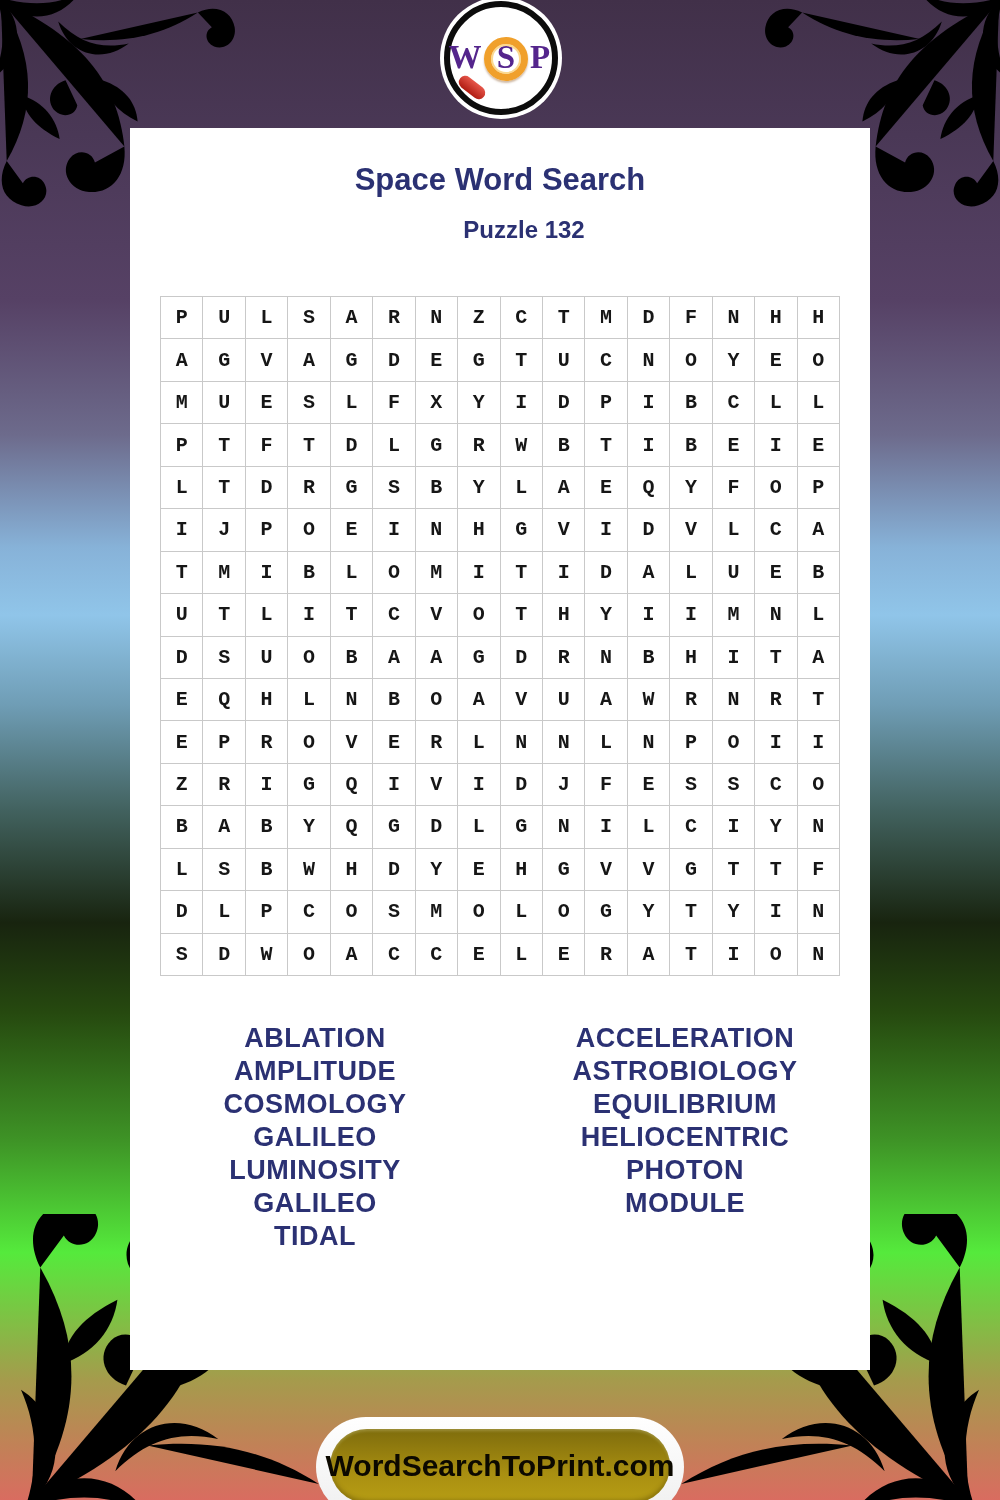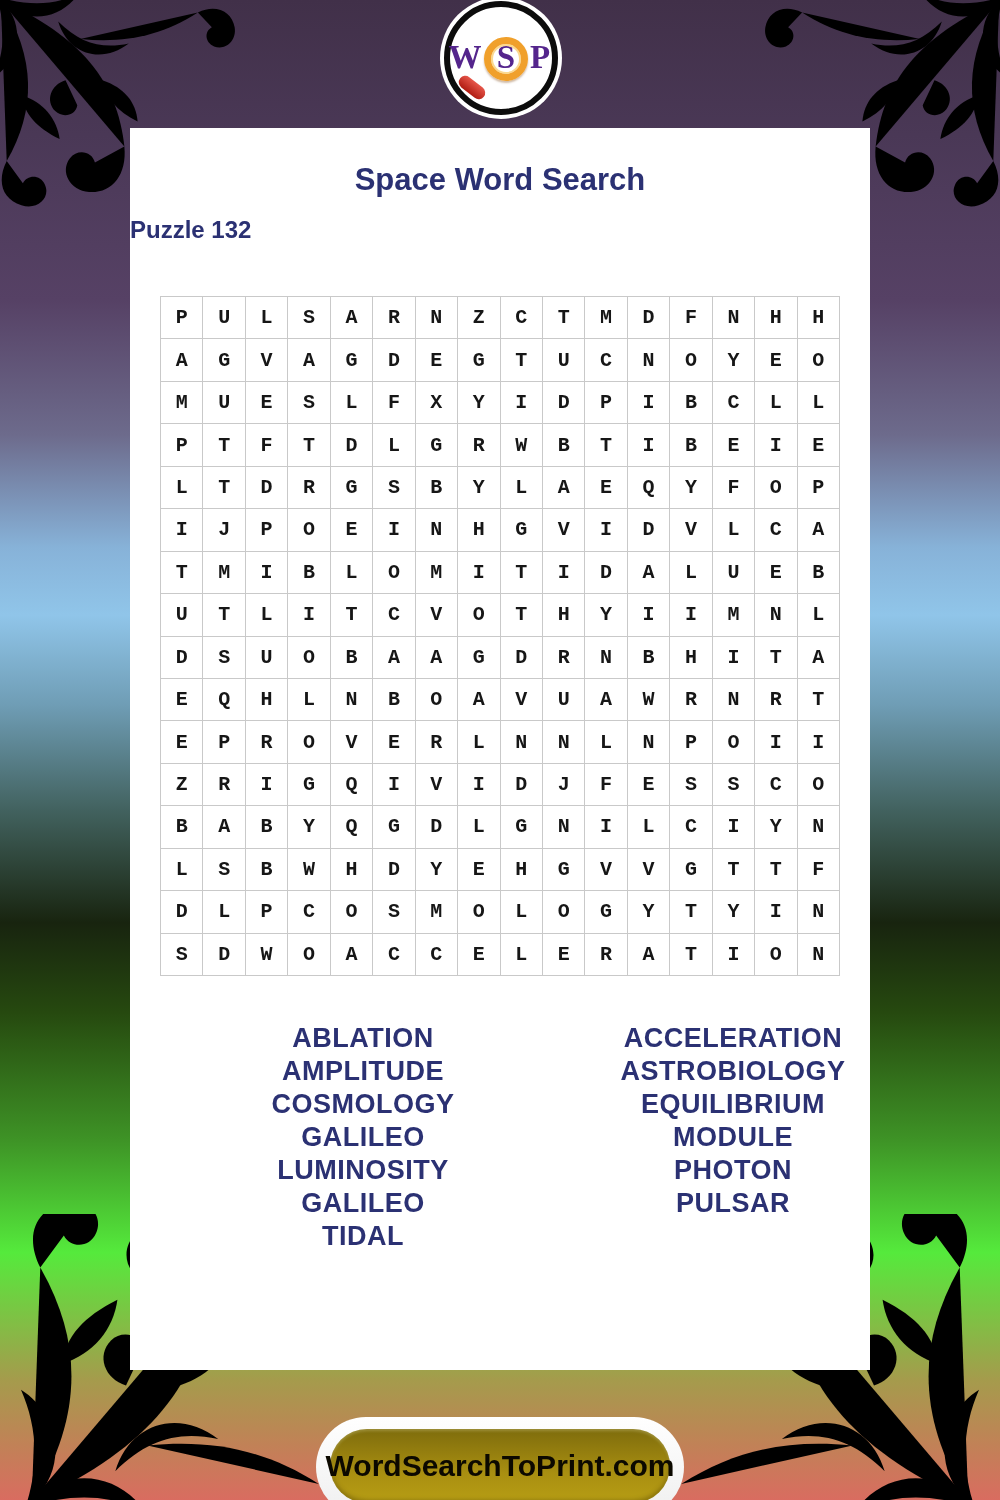--- a/index.html
+++ b/index.html
@@ -33,35 +33,35 @@
   .logo-ring{position:absolute;inset:4px;border:6px solid #0c0c0c;border-radius:50%;background:#fff;}
   .logo-letter{position:absolute;transform:translate(-50%,-54%);font-family:"Liberation Serif",serif;font-weight:bold;font-size:33px;color:#54258c;}
   .logo-letter.w{left:25px;top:62px;}
   .logo-letter.s{left:66px;top:62px;}
   .logo-letter.p{left:100px;top:62px;}
   .magnifier-handle{position:absolute;left:17px;top:84px;width:30px;height:13px;border-radius:7px;background:linear-gradient(180deg,#e6564a,#b01c12);transform:rotate(38deg);}
   .magnifier-ring{position:absolute;left:44px;top:40px;width:30px;height:30px;border:7px solid #f0a02b;border-radius:50%;box-shadow:inset 0 0 0 2px #fbd98f, 0 2px 2px rgba(120,60,0,.35);}
   
   .card{position:absolute;left:130px;top:128px;width:740px;height:1242px;background:#ffffff;}
   .title{position:absolute;left:0;top:34px;width:100%;text-align:center;font-size:31px;font-weight:bold;color:#2b3173;}
-  .subtitle{position:absolute;left:0;top:88px;width:100%;text-align:left;font-size:24px;font-weight:bold;color:#2b3173;}
+  .subtitle{position:absolute;left:0;top:88px;width:100%;text-align:center;font-size:24px;font-weight:bold;color:#2b3173;padding-left:24px;}
   
   .grid{
     position:absolute;left:30px;top:168px;width:679px;height:679px;
     border-top:1px solid #c9c9c9;border-left:1px solid #c9c9c9;
     display:grid;grid-template-columns:repeat(16,1fr);grid-template-rows:repeat(16,1fr);
     background:#fff;
   }
   .cell{
     border-right:1px solid #c9c9c9;border-bottom:1px solid #c9c9c9;
     display:flex;align-items:center;justify-content:center;
     font-family:"Liberation Mono",monospace;font-weight:bold;font-size:20px;color:#161616;
   }
   
-  .words{position:absolute;left:0;top:894px;width:100%;display:flex;margin-left:48px;}
+  .words{position:absolute;left:0;top:894px;width:100%;display:flex;}
   .word-col{width:50%;text-align:center;}
   .word-item{font-size:27px;font-weight:bold;color:#2b3173;line-height:33px;letter-spacing:.5px;}
   
   .footer-pill{position:absolute;left:316px;top:1392px;width:368px;height:100px;border-radius:50px;background:linear-gradient(180deg,#ffffff,#efefef);margin-top:25px;}
   .footer-button{
     position:absolute;left:14px;top:12px;right:14px;bottom:14px;border-radius:37px;
     background:linear-gradient(180deg,#7e6c0c,#a98f11 60%,#b79e14);
     display:flex;align-items:center;justify-content:center;
     box-shadow:inset 0 2px 3px rgba(255,255,200,.25), inset 0 -3px 4px rgba(60,45,0,.35);
   }
@@ -387,23 +387,23 @@
           <div class="word-item">COSMOLOGY</div>
           <div class="word-item">GALILEO</div>
           <div class="word-item">LUMINOSITY</div>
           <div class="word-item">GALILEO</div>
           <div class="word-item">TIDAL</div>
         </div>
       <div class="word-col" id="wordcol2">
           <div class="word-item">ACCELERATION</div>
           <div class="word-item">ASTROBIOLOGY</div>
           <div class="word-item">EQUILIBRIUM</div>
+          <div class="word-item">HELIOCENTRIC</div>
+          <div class="word-item">PHOTON</div>
           <div class="word-item">MODULE</div>
-          <div class="word-item">PHOTON</div>
-          <div class="word-item">PULSAR</div>
         </div>
     </div>
   </div>
 
   <div class="footer-pill">
     <div class="footer-button">
       <span>WordSearchToPrint.com</span>
     </div>
   </div>
 

